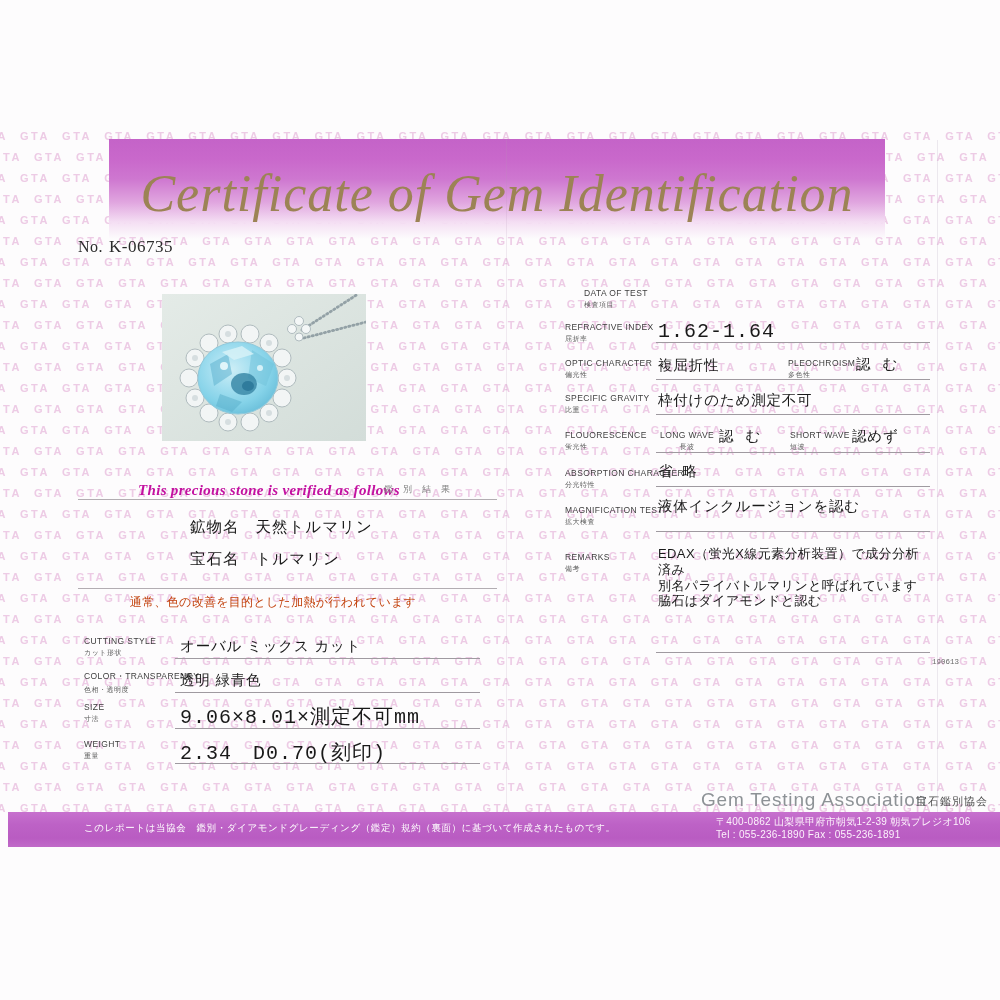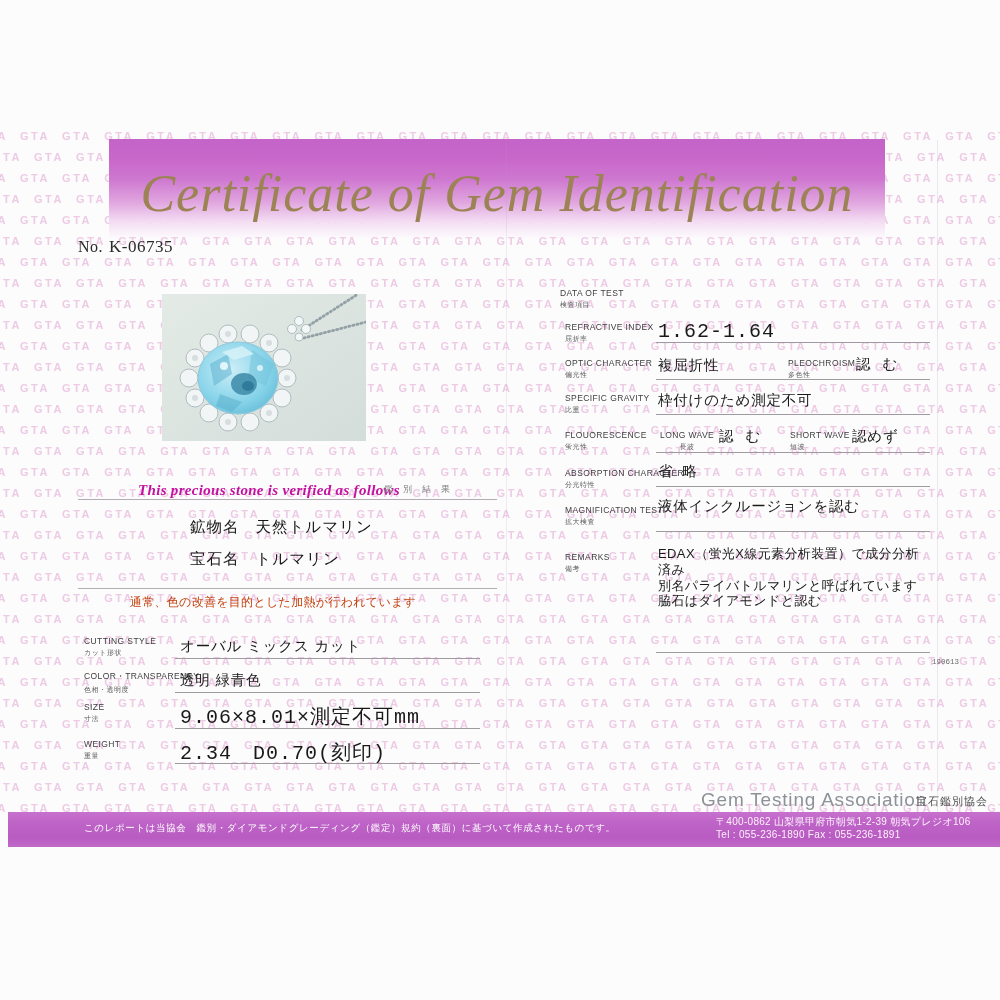--- a/index.html
+++ b/index.html
@@ -238,21 +238,21 @@
   <div class="val mono" style="left:180px;top:703px;">9.06×8.01×測定不可mm</div>
   <div class="ul l" style="top:728px;"></div>
 
   <div class="lbl" style="left:84px;top:739px;">
     <div class="en">WEIGHT</div>
     <div class="jp">重量</div>
   </div>
   <div class="val mono" style="left:180px;top:739px;">2.34　D0.70(刻印)</div>
   <div class="ul l" style="top:763px;"></div>
 
-  <div class="lbl" style="left:560px;top:288px;">
+  <div class="lbl" style="left:584px;top:288px;">
     <div class="en">DATA OF TEST</div>
     <div class="jp">検査項目</div>
   </div>
 
   <div class="lbl" style="left:565px;top:322px;">
     <div class="en">REFRACTIVE INDEX</div>
     <div class="jp">屈折率</div>
   </div>
   <div class="val mono" style="left:658px;top:320px;">1.62-1.64</div>
   <div class="ul r" style="top:342px;"></div>

